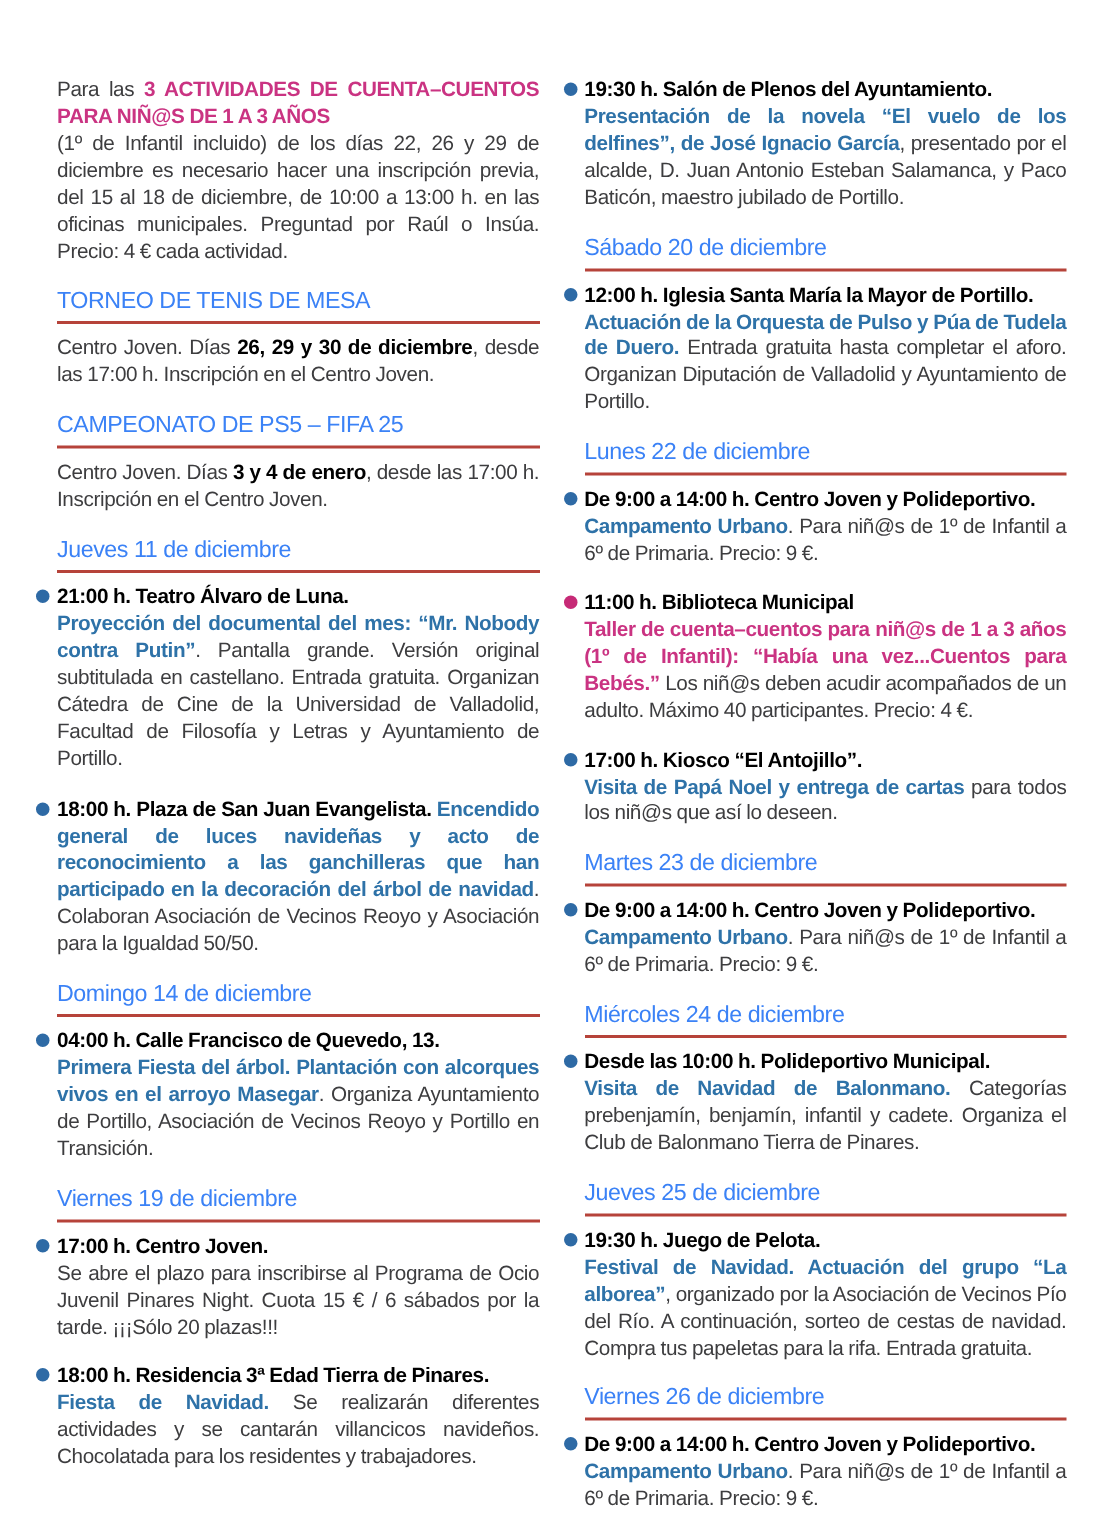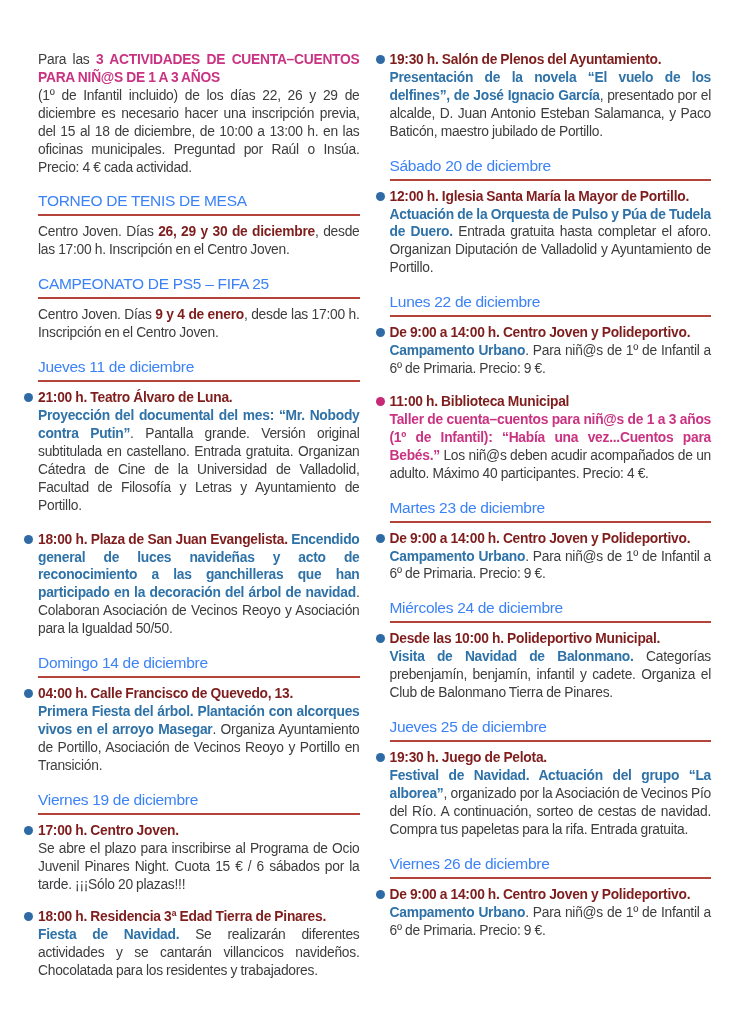--- a/index.html
+++ b/index.html
@@ -28,21 +28,21 @@
 
   .rich {
     margin: 0;
     font-size: 13.8px;
     line-height: 1.3;
     letter-spacing: -0.25px;
     text-align: justify;
     word-spacing: -0.3px;
   }
   .seg-normal { color: #3d3d3f; }
-  .seg-bold   { font-weight: bold; color: #7f1d1d; }
+  .seg-bold   { font-weight: bold; color: #000000; }
   .seg-blue   { font-weight: bold; color: #2e72a8; }
   .seg-pink   { font-weight: bold; color: #ca3382; }
 
   .heading {
     font-size: 15.5px;
     font-weight: normal;
     color: #3b82f6;
     letter-spacing: -0.3px;
     margin: 0 0 7px 0;
     padding-bottom: 4px;
@@ -76,21 +76,21 @@
       </div>
       <section class="section">
         <h2 class="heading">TORNEO DE TENIS DE MESA</h2>
         <div class="plain-item">
           <p class="rich"><span class="seg-normal">Centro Joven. Días </span><span class="seg-bold">26, 29 y 30 de diciembre</span><span class="seg-normal">, desde las 17:00 h. Inscripción en el Centro Joven.</span></p>
         </div>
       </section>
       <section class="section">
         <h2 class="heading">CAMPEONATO DE PS5 – FIFA 25</h2>
         <div class="plain-item">
-          <p class="rich"><span class="seg-normal">Centro Joven. Días </span><span class="seg-bold">9 y 4 de enero</span><span class="seg-normal">, desde las 17:00 h.  Inscripción en el Centro Joven.</span></p>
+          <p class="rich"><span class="seg-normal">Centro Joven. Días </span><span class="seg-bold">3 y 4 de enero</span><span class="seg-normal">, desde las 17:00 h.  Inscripción en el Centro Joven.</span></p>
         </div>
       </section>
       <section class="section">
         <h2 class="heading">Jueves 11 de diciembre</h2>
         <div class="event">
           <span class="bullet blue"></span>
           <p class="rich"><span class="seg-bold">21:00 h. Teatro Álvaro de Luna.</span><br><span class="seg-blue">Proyección del documental del mes: “Mr. Nobody contra Putin”</span><span class="seg-normal">. Pantalla grande. Versión original subtitulada en castellano. Entrada gratuita. Organizan Cátedra de Cine de la Universidad de Valladolid, Facultad de Filosofía y Letras y Ayuntamiento de Portillo.</span></p>
         </div>
       </section>
       <section class="section">
@@ -133,20 +133,24 @@
       <section class="section">
         <h2 class="heading">Lunes 22 de diciembre</h2>
         <div class="event">
           <span class="bullet blue"></span>
           <p class="rich"><span class="seg-bold">De 9:00 a 14:00 h. Centro Joven y Polideportivo.</span><br><span class="seg-blue">Campamento Urbano</span><span class="seg-normal">. Para niñ@s de 1º de Infantil a 6º de Primaria. Precio: 9 €.</span></p>
         </div>
         <div class="event">
           <span class="bullet pink"></span>
           <p class="rich"><span class="seg-bold">11:00 h. Biblioteca Municipal</span><br><span class="seg-pink">Taller de cuenta–cuentos para niñ@s de 1 a 3 años (1º de Infantil): “Había una vez...Cuentos para Bebés.”</span><span class="seg-normal"> Los niñ@s deben acudir acompañados de un adulto. Máximo 40 participantes. Precio: 4 €.</span></p>
         </div>
+        <div class="event">
+          <span class="bullet blue"></span>
+          <p class="rich"><span class="seg-bold">17:00 h. Kiosco “El Antojillo”.</span><br><span class="seg-blue">Visita de Papá Noel y entrega de cartas</span><span class="seg-normal"> para todos los niñ@s que así lo deseen.</span></p>
+        </div>
       </section>
       <section class="section">
         <h2 class="heading">Martes 23 de diciembre</h2>
         <div class="event">
           <span class="bullet blue"></span>
           <p class="rich"><span class="seg-bold">De 9:00 a 14:00 h. Centro Joven y Polideportivo.</span><br><span class="seg-blue">Campamento Urbano</span><span class="seg-normal">. Para niñ@s de 1º de Infantil a 6º de Primaria. Precio: 9 €.</span></p>
         </div>
       </section>
       <section class="section">
         <h2 class="heading">Miércoles 24 de diciembre</h2>

